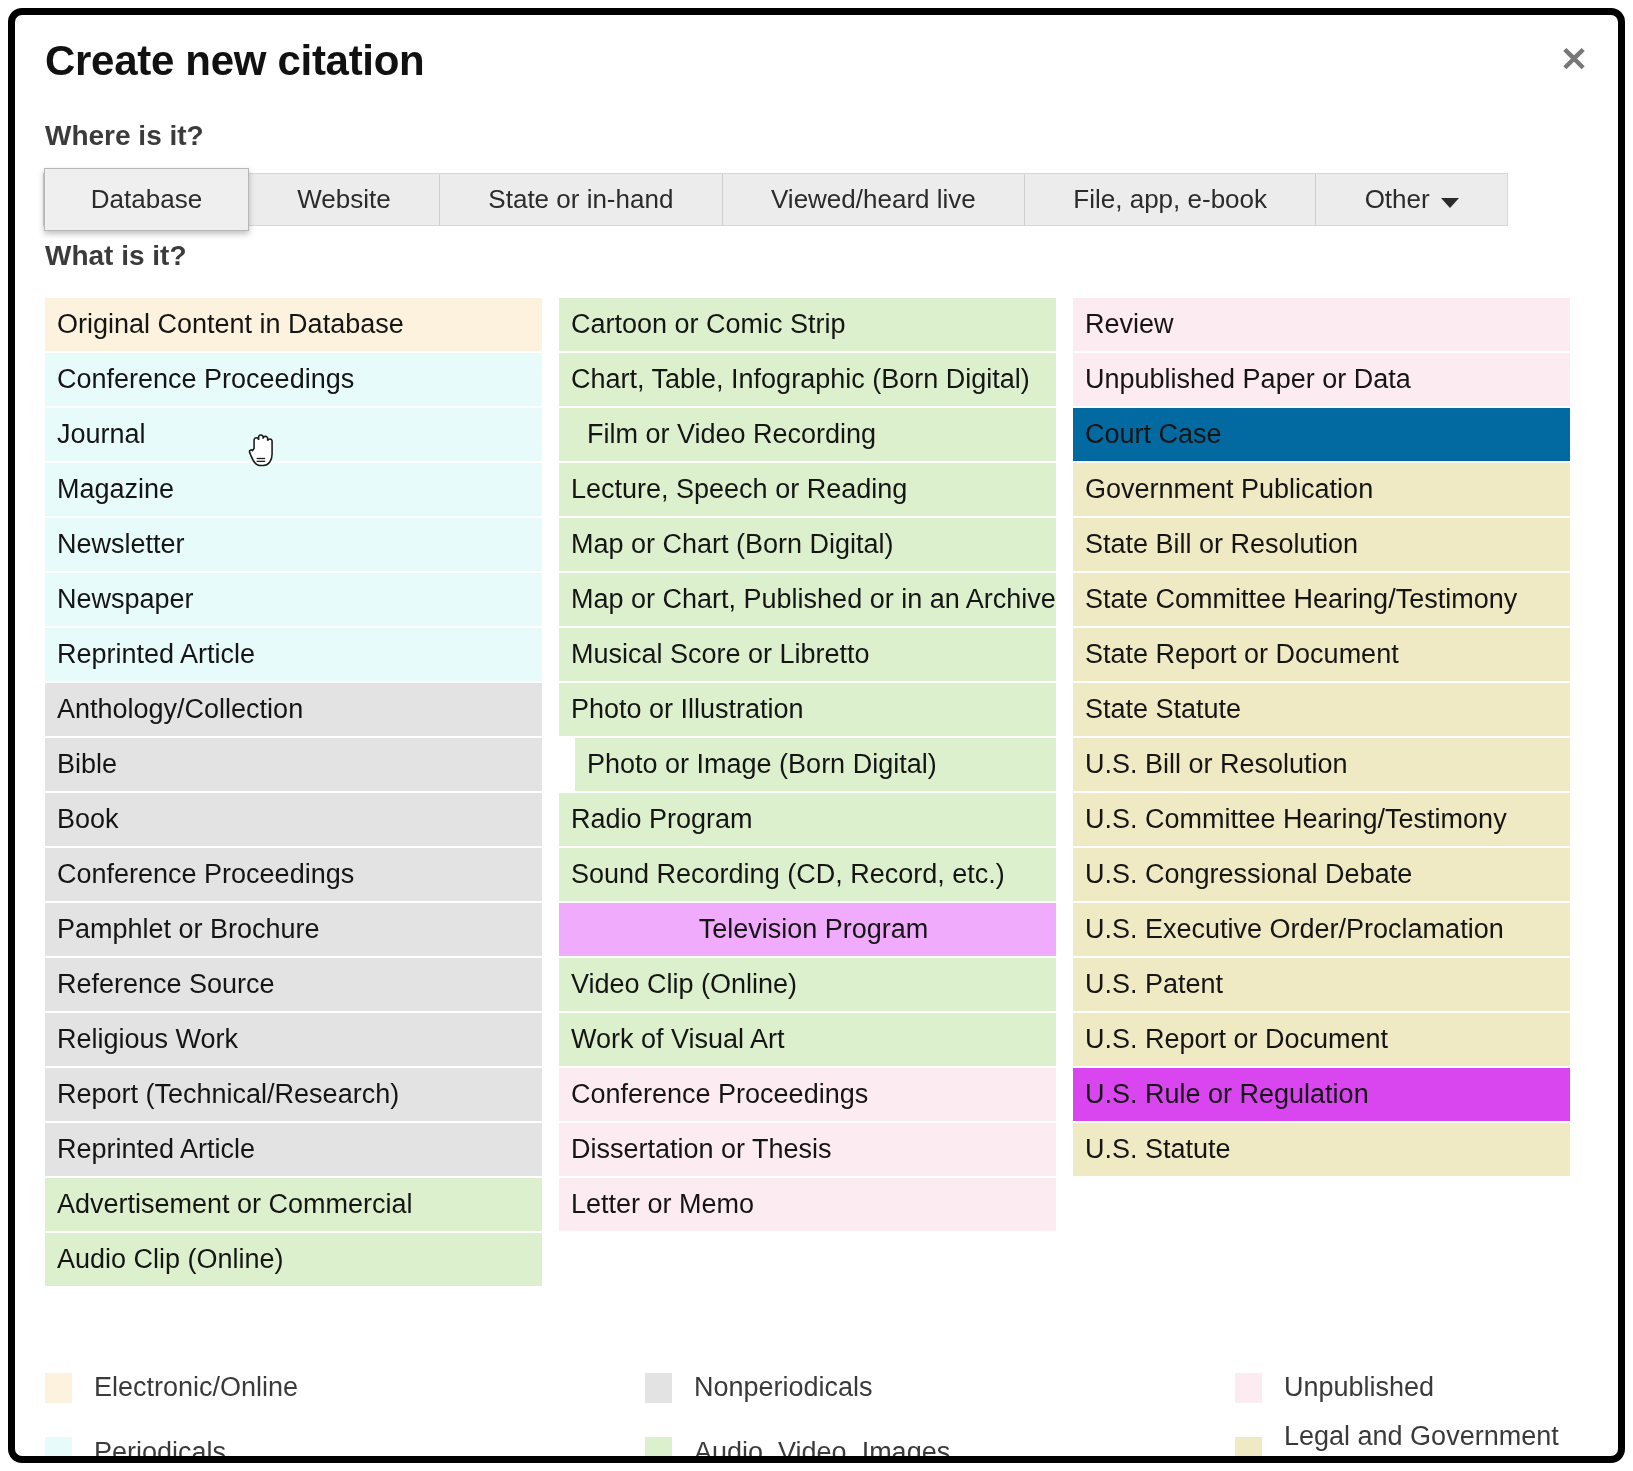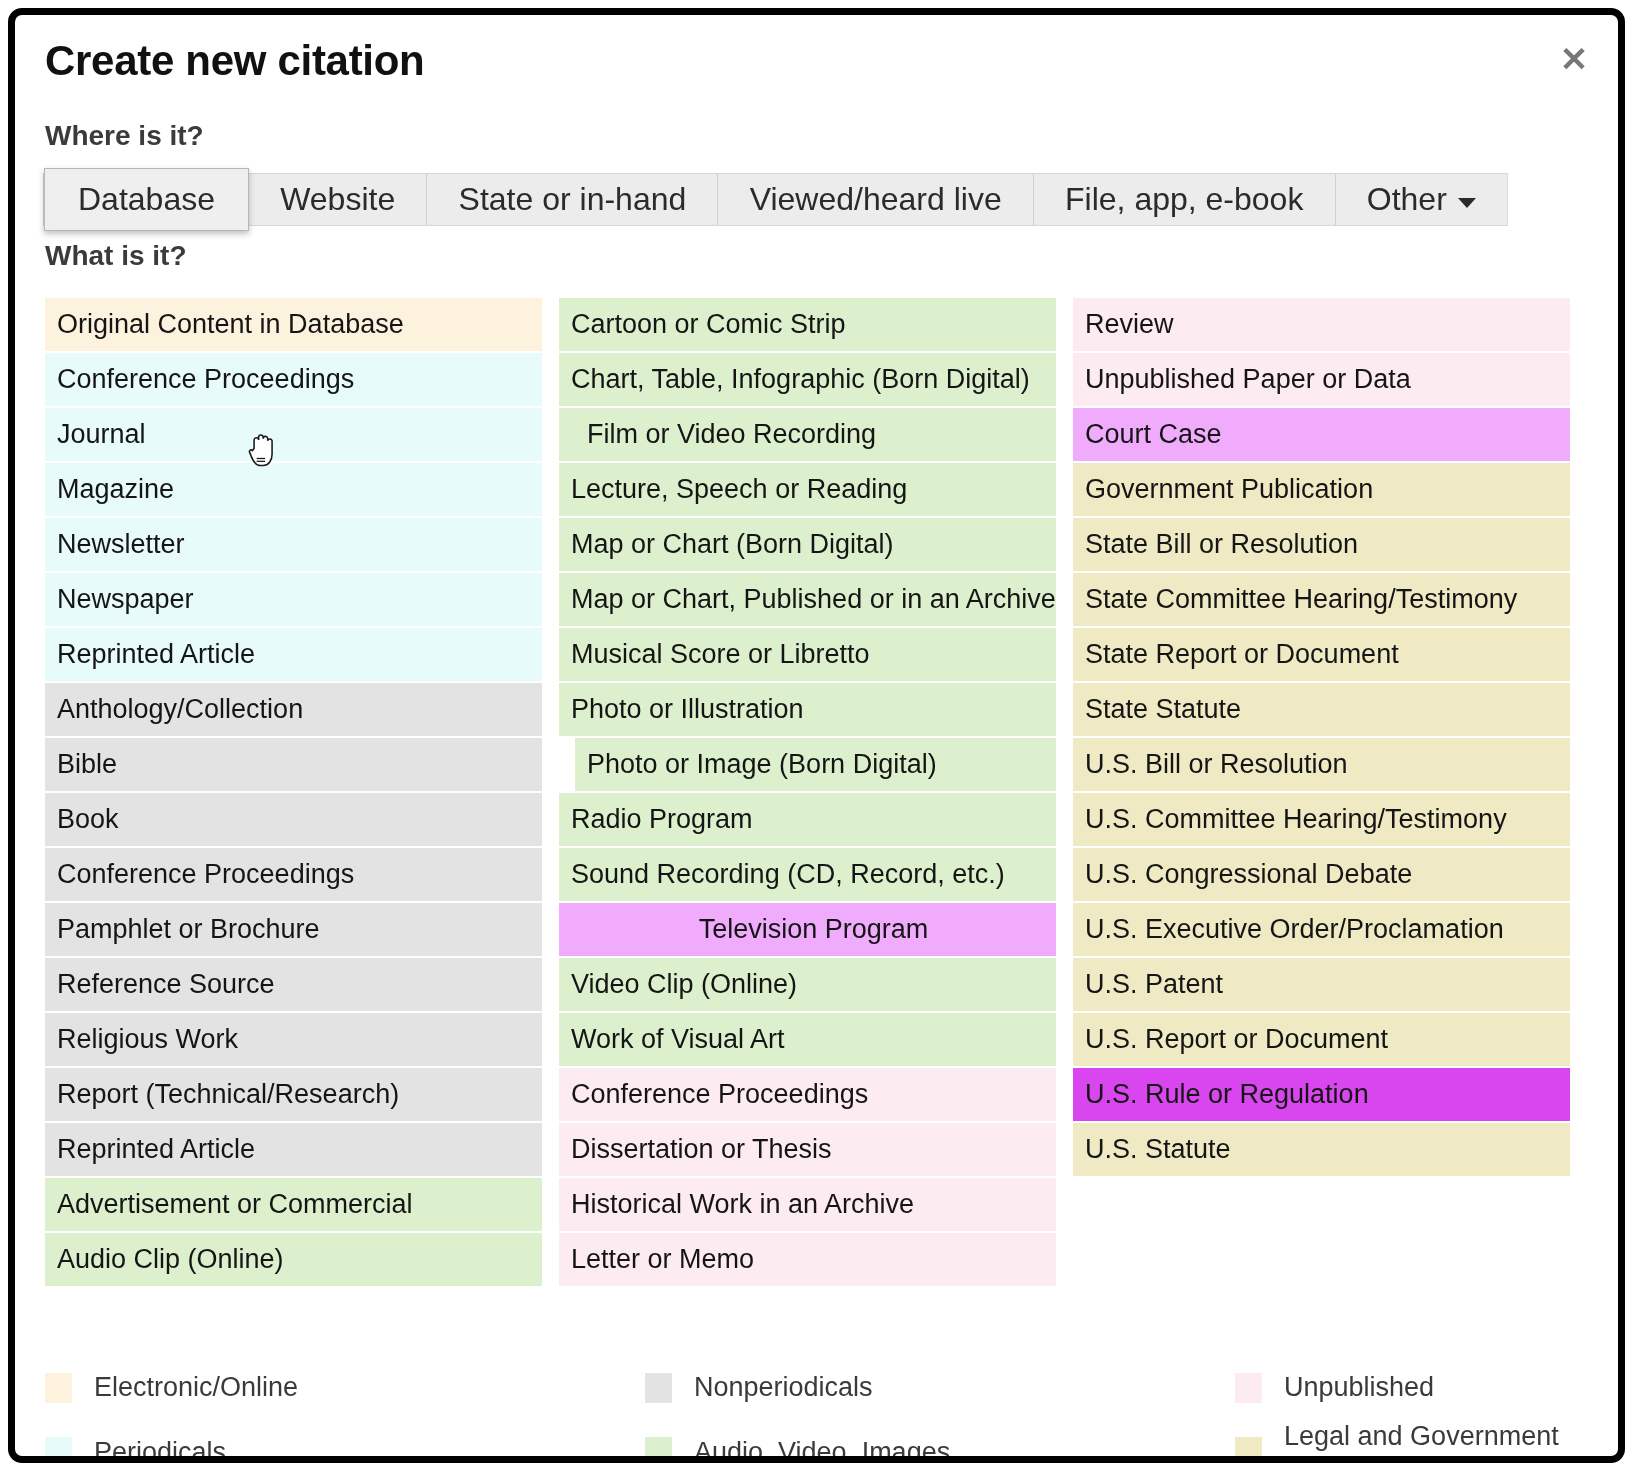--- a/index.html
+++ b/index.html
@@ -74,21 +74,21 @@
     display: flex;
     align-items: stretch;
     background: #ececec;
     border: 1px solid #d7d7d7;
   }
   .tab {
     flex: 1 1 auto;
     display: flex;
     align-items: center;
     justify-content: center;
-    font-size: 32px;
+    font-size: 26px;
     color: #2b2b2b;
     border-right: 1px solid #cfcfcf;
     cursor: pointer;
     position: relative;
     white-space: nowrap;
     padding: 0 10px;
   }
   .tab:last-child { border-right: none; }
   .tab.active {
     background: #efefef;
@@ -304,34 +304,31 @@
           <div class="item" style="background: rgb(220, 240, 205);">
             <span>Work of Visual Art</span>
           </div>
           <div class="item" style="background: rgb(253, 235, 242);">
             <span>Conference Proceedings</span>
           </div>
           <div class="item" style="background: rgb(253, 235, 242);">
             <span>Dissertation or Thesis</span>
           </div>
           <div class="item" style="background: rgb(253, 235, 242);">
-            <span>Historical Work in an Archive</span>
-          </div>
-          <div class="item" style="background: rgb(253, 235, 242);">
             <span>Letter or Memo</span>
           </div>
         </div>
         <div class="column">
           <div class="item" style="background: rgb(253, 235, 242);">
             <span>Review</span>
           </div>
           <div class="item" style="background: rgb(253, 235, 242);">
             <span>Unpublished Paper or Data</span>
           </div>
-          <div class="item" style="background: #f0abfc;">
+          <div class="item" style="background: #0369a1;">
             <span>Court Case</span>
           </div>
           <div class="item" style="background: rgb(239, 233, 196);">
             <span>Government Publication</span>
           </div>
           <div class="item" style="background: rgb(239, 233, 196);">
             <span>State Bill or Resolution</span>
           </div>
           <div class="item" style="background: rgb(239, 233, 196);">
             <span>State Committee Hearing/Testimony</span>

